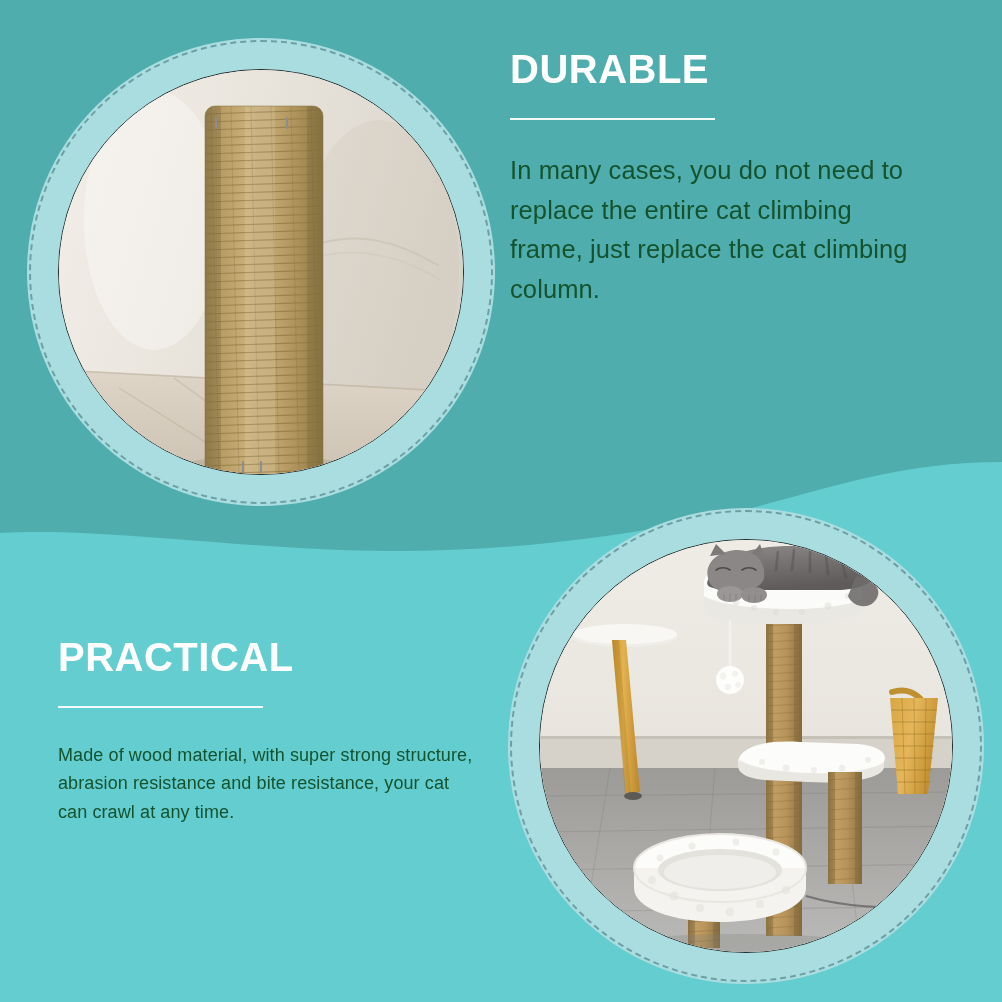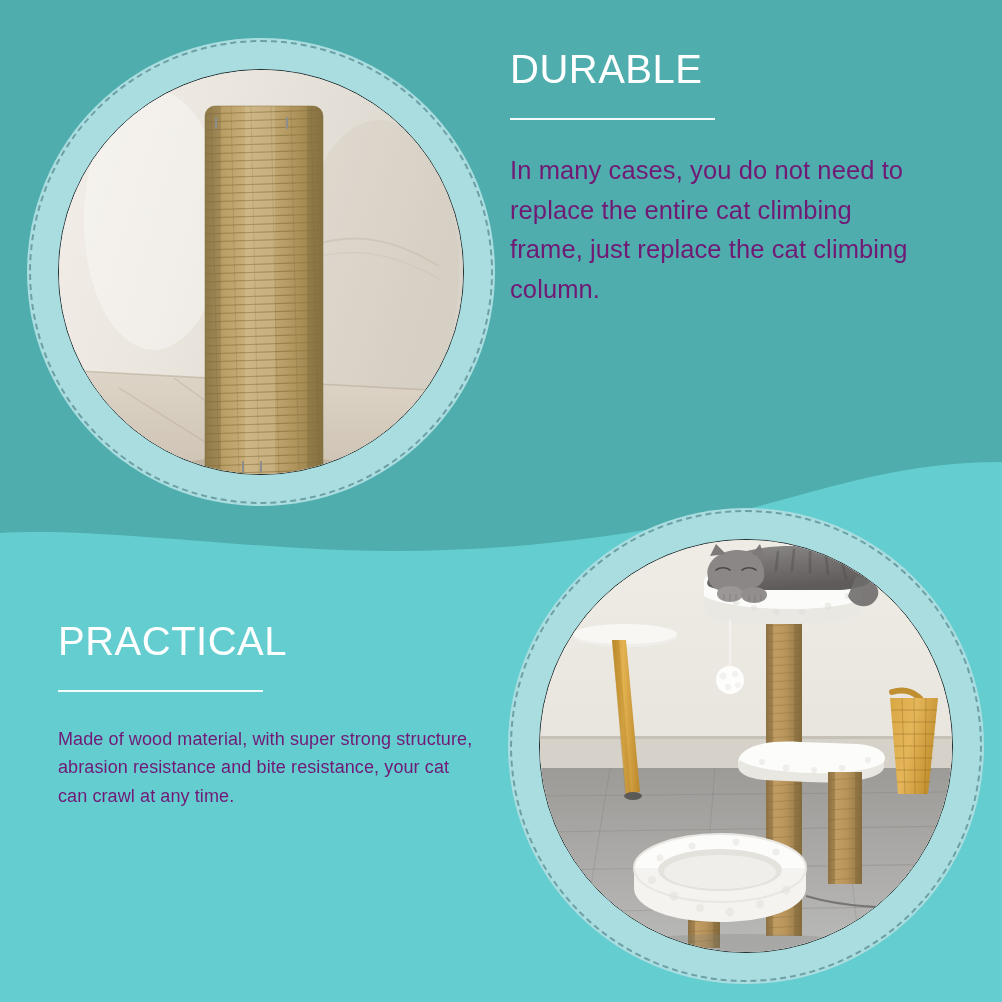--- a/index.html
+++ b/index.html
@@ -59,41 +59,41 @@
   #frame-top-left  { left: 27px;  top: 38px;  width: 468px; height: 468px; }
   #frame-top-left .photo-disc { width: 406px; height: 406px; }
 
   #frame-bottom-right { left: 508px; top: 508px; width: 476px; height: 476px; }
   #frame-bottom-right .photo-disc { width: 414px; height: 414px; }
 
   
   .text-block { position: absolute; }
 
   #block-durable   { left: 510px; top: 48px;  width: 420px; }
-  #block-practical { left: 58px;  top: 620px; width: 420px; }
+  #block-practical { left: 58px;  top: 636px; width: 420px; }
 
   .feature-title {
     color: #ffffff;
     font-size: 40px;
-    font-weight: normal;
+    font-weight: bold;
     letter-spacing: .5px;
     line-height: 1.05;
     white-space: nowrap;
   }
 
   .title-rule {
     width: 205px;
     height: 2px;
     background: #ffffff;
     opacity: .92;
     margin-top: 28px;
   }
 
   .feature-body {
-    color: #701a75;
+    color: #14532d;
     font-size: 25.5px;
     line-height: 1.55;
     margin-top: 31px;
     letter-spacing: .1px;
   }
   #block-practical .feature-body { font-size: 18px; line-height: 1.58; margin-top: 33px; }
 </style>
 </head>
 <body>
 

